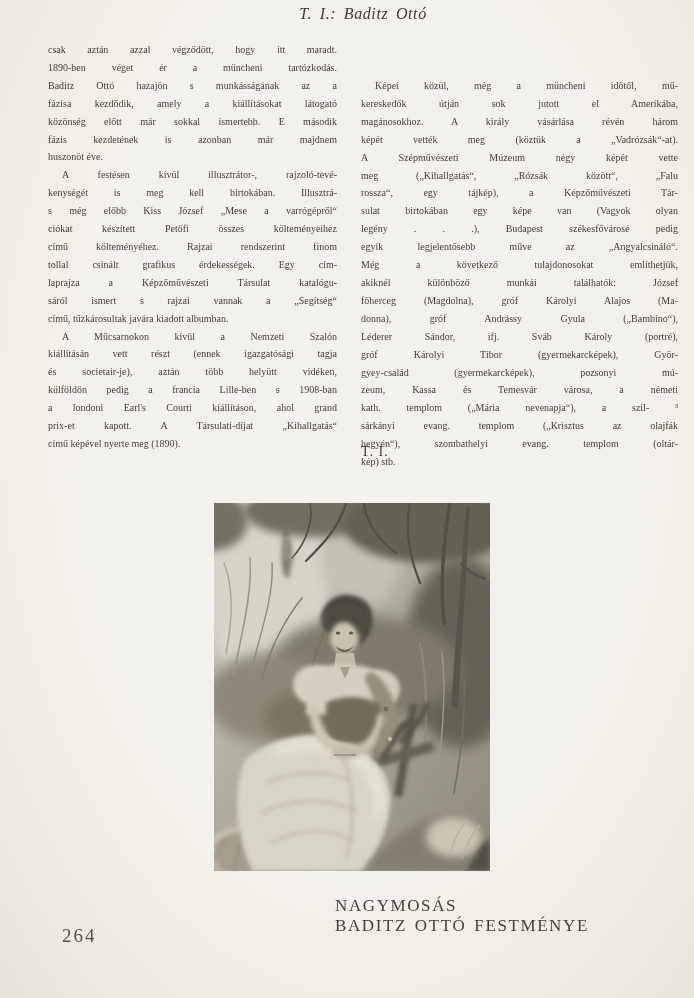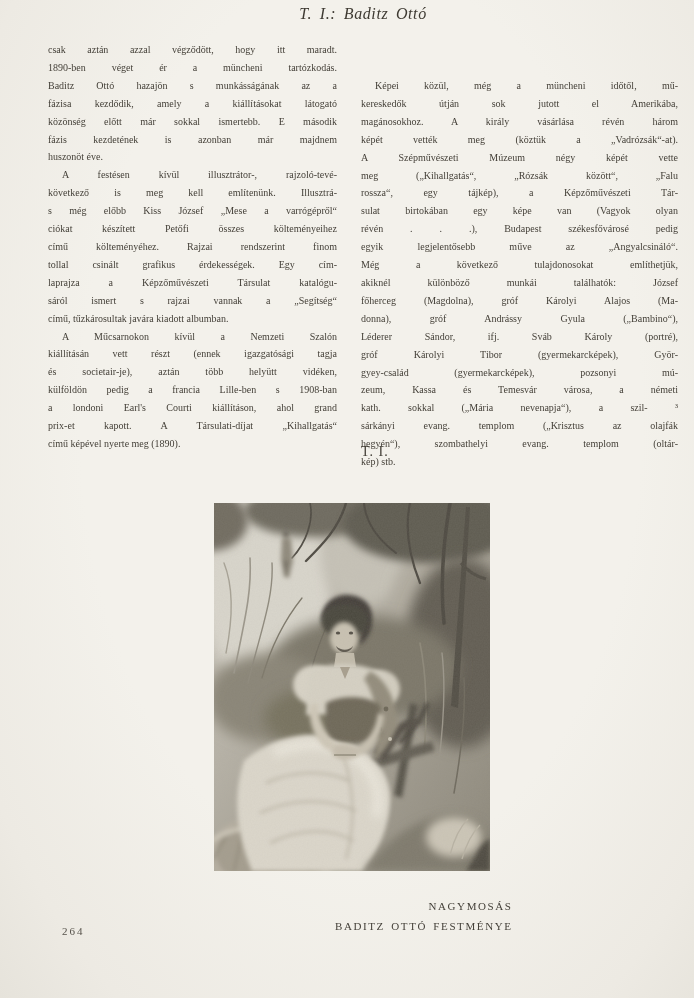--- a/index.html
+++ b/index.html
@@ -21,25 +21,25 @@
   .line.indent{text-indent:14px;}
   .para{margin:0;}
   .signature{
     position:absolute;left:361px;top:444px;width:301px;
     font-size:14px;letter-spacing:1px;color:#433f37;
   }
   .figure{position:absolute;left:214px;top:503px;width:276px;height:368px;margin:0;}
   .figure svg{display:block;width:276px;height:368px;}
   .caption{
     position:absolute;left:335px;top:896px;
-    font-size:11px;line-height:20px;letter-spacing:1.6px;word-spacing:2px;color:#45413a;text-align:right;
+    font-size:17px;line-height:20px;letter-spacing:1.6px;word-spacing:2px;color:#45413a;
   }
   .pagenum{
     position:absolute;left:62px;top:925px;
-    font-size:11px;letter-spacing:2px;color:#55514a;
+    font-size:19px;letter-spacing:2px;color:#55514a;
   }
 </style>
 </head>
 <body>
 
 <div class="page">
 
   <div class="header">T. I.: Baditz Ottó</div>
 
   <div class="col col-left">
@@ -47,21 +47,21 @@
         <div class="line">csak aztán azzal végződött, hogy itt maradt.</div>
         <div class="line">1890-ben véget ér a müncheni tartózkodás.</div>
         <div class="line">Baditz Ottó hazajön s munkásságának az a</div>
         <div class="line">fázisa kezdődik, amely a kiállításokat látogató</div>
         <div class="line">közönség előtt már sokkal ismertebb. E második</div>
         <div class="line">fázis kezdetének is azonban már majdnem</div>
         <div class="line last">huszonöt éve.</div>
       </div>
       <div class="para">
         <div class="line indent">A festésen kívül illusztrátor-, rajzoló-tevé-</div>
-        <div class="line">következő is meg kell említenünk. Illusztrá-</div>
+        <div class="line">kenységét is meg kell birtokában. Illusztrá-</div>
         <div class="line">s még előbb Kiss József „Mese a varrógépről“</div>
         <div class="line">ciókat készített Petőfi összes költeményeihez</div>
         <div class="line">című költeményéhez. Rajzai rendszerint finom</div>
         <div class="line">tollal csinált grafikus érdekességek. Egy cím-</div>
         <div class="line">laprajza a Képzőművészeti Társulat katalógu-</div>
         <div class="line">sáról ismert s rajzai vannak a „Segítség“</div>
         <div class="line last">című, tűzkárosultak javára kiadott albumban.</div>
       </div>
       <div class="para">
         <div class="line indent">A Műcsarnokon kívül a Nemzeti Szalón</div>
@@ -76,31 +76,31 @@
   <div class="col col-right">
       <div class="para">
         <div class="line indent">Képei közül, még a müncheni időtől, mű-</div>
         <div class="line">kereskedők útján sok jutott el Amerikába,</div>
         <div class="line">magánosokhoz. A király vásárlása révén három</div>
         <div class="line">képét vették meg (köztük a „Vadrózsák“-at).</div>
         <div class="line">A Szépművészeti Múzeum négy képét vette</div>
         <div class="line">meg („Kihallgatás“, „Rózsák között“, „Falu</div>
         <div class="line">rossza“, egy tájkép), a Képzőművészeti Tár-</div>
         <div class="line">sulat birtokában egy képe van (Vagyok olyan</div>
-        <div class="line">révén . . .), Budapest székesfővárosé pedig</div>
+        <div class="line">legény . . .), Budapest székesfővárosé pedig</div>
         <div class="line">egyik legjelentősebb műve az „Angyalcsináló“.</div>
         <div class="line">Még a következő tulajdonosokat említhetjük,</div>
         <div class="line">akiknél különböző munkái találhatók: József</div>
         <div class="line">főherceg (Magdolna), gróf Károlyi Alajos (Ma-</div>
         <div class="line">donna), gróf Andrássy Gyula („Bambino“),</div>
         <div class="line">Léderer Sándor, ifj. Sváb Károly (portré),</div>
         <div class="line">gróf Károlyi Tibor (gyermekarcképek), Györ-</div>
         <div class="line">gyey-család (gyermekarcképek), pozsonyi mú-</div>
         <div class="line">zeum, Kassa és Temesvár városa, a németi</div>
-        <div class="line">kath. sokkal („Mária nevenapja“), a szil- ³</div>
+        <div class="line">kath. templom („Mária nevenapja“), a szil- ³</div>
         <div class="line">sárkányi evang. templom („Krisztus az olajfák</div>
         <div class="line">hegyén“), szombathelyi evang. templom (oltár-</div>
         <div class="line last">kép) stb.</div>
       </div>
     </div>
 
   <div class="signature">T. I.</div>
 
   <figure class="figure">
     <svg viewBox="0 0 276 368" preserveAspectRatio="none">

